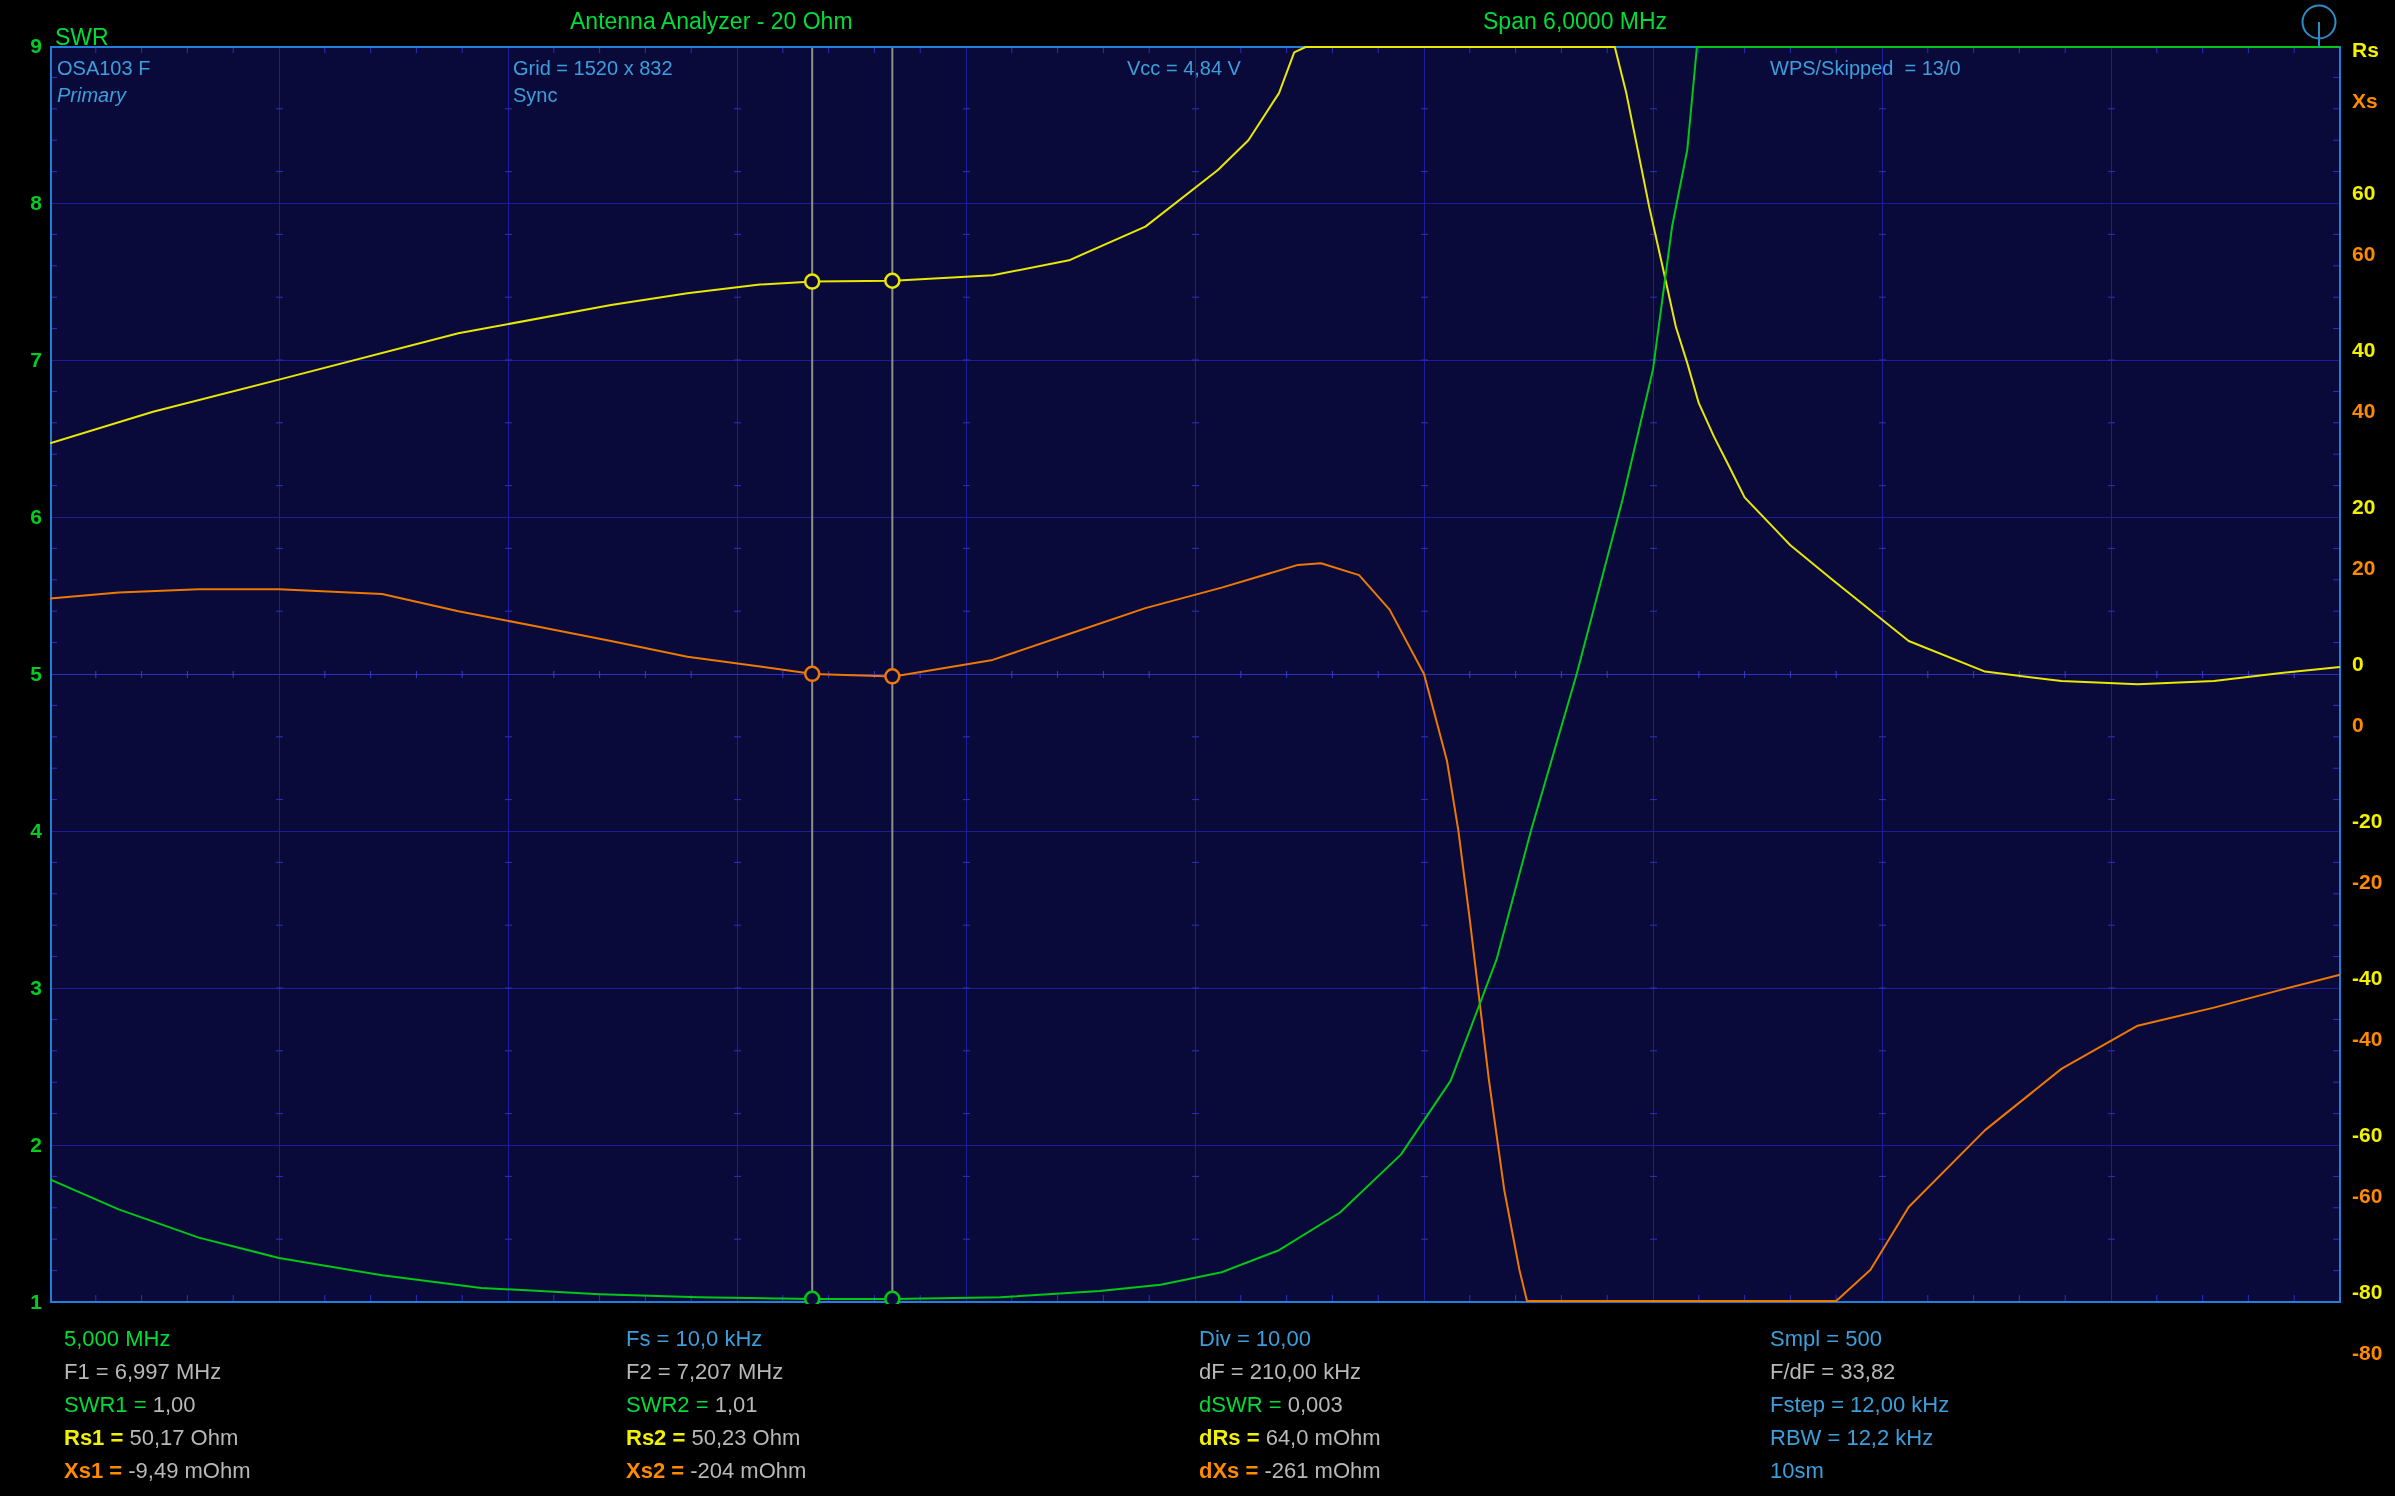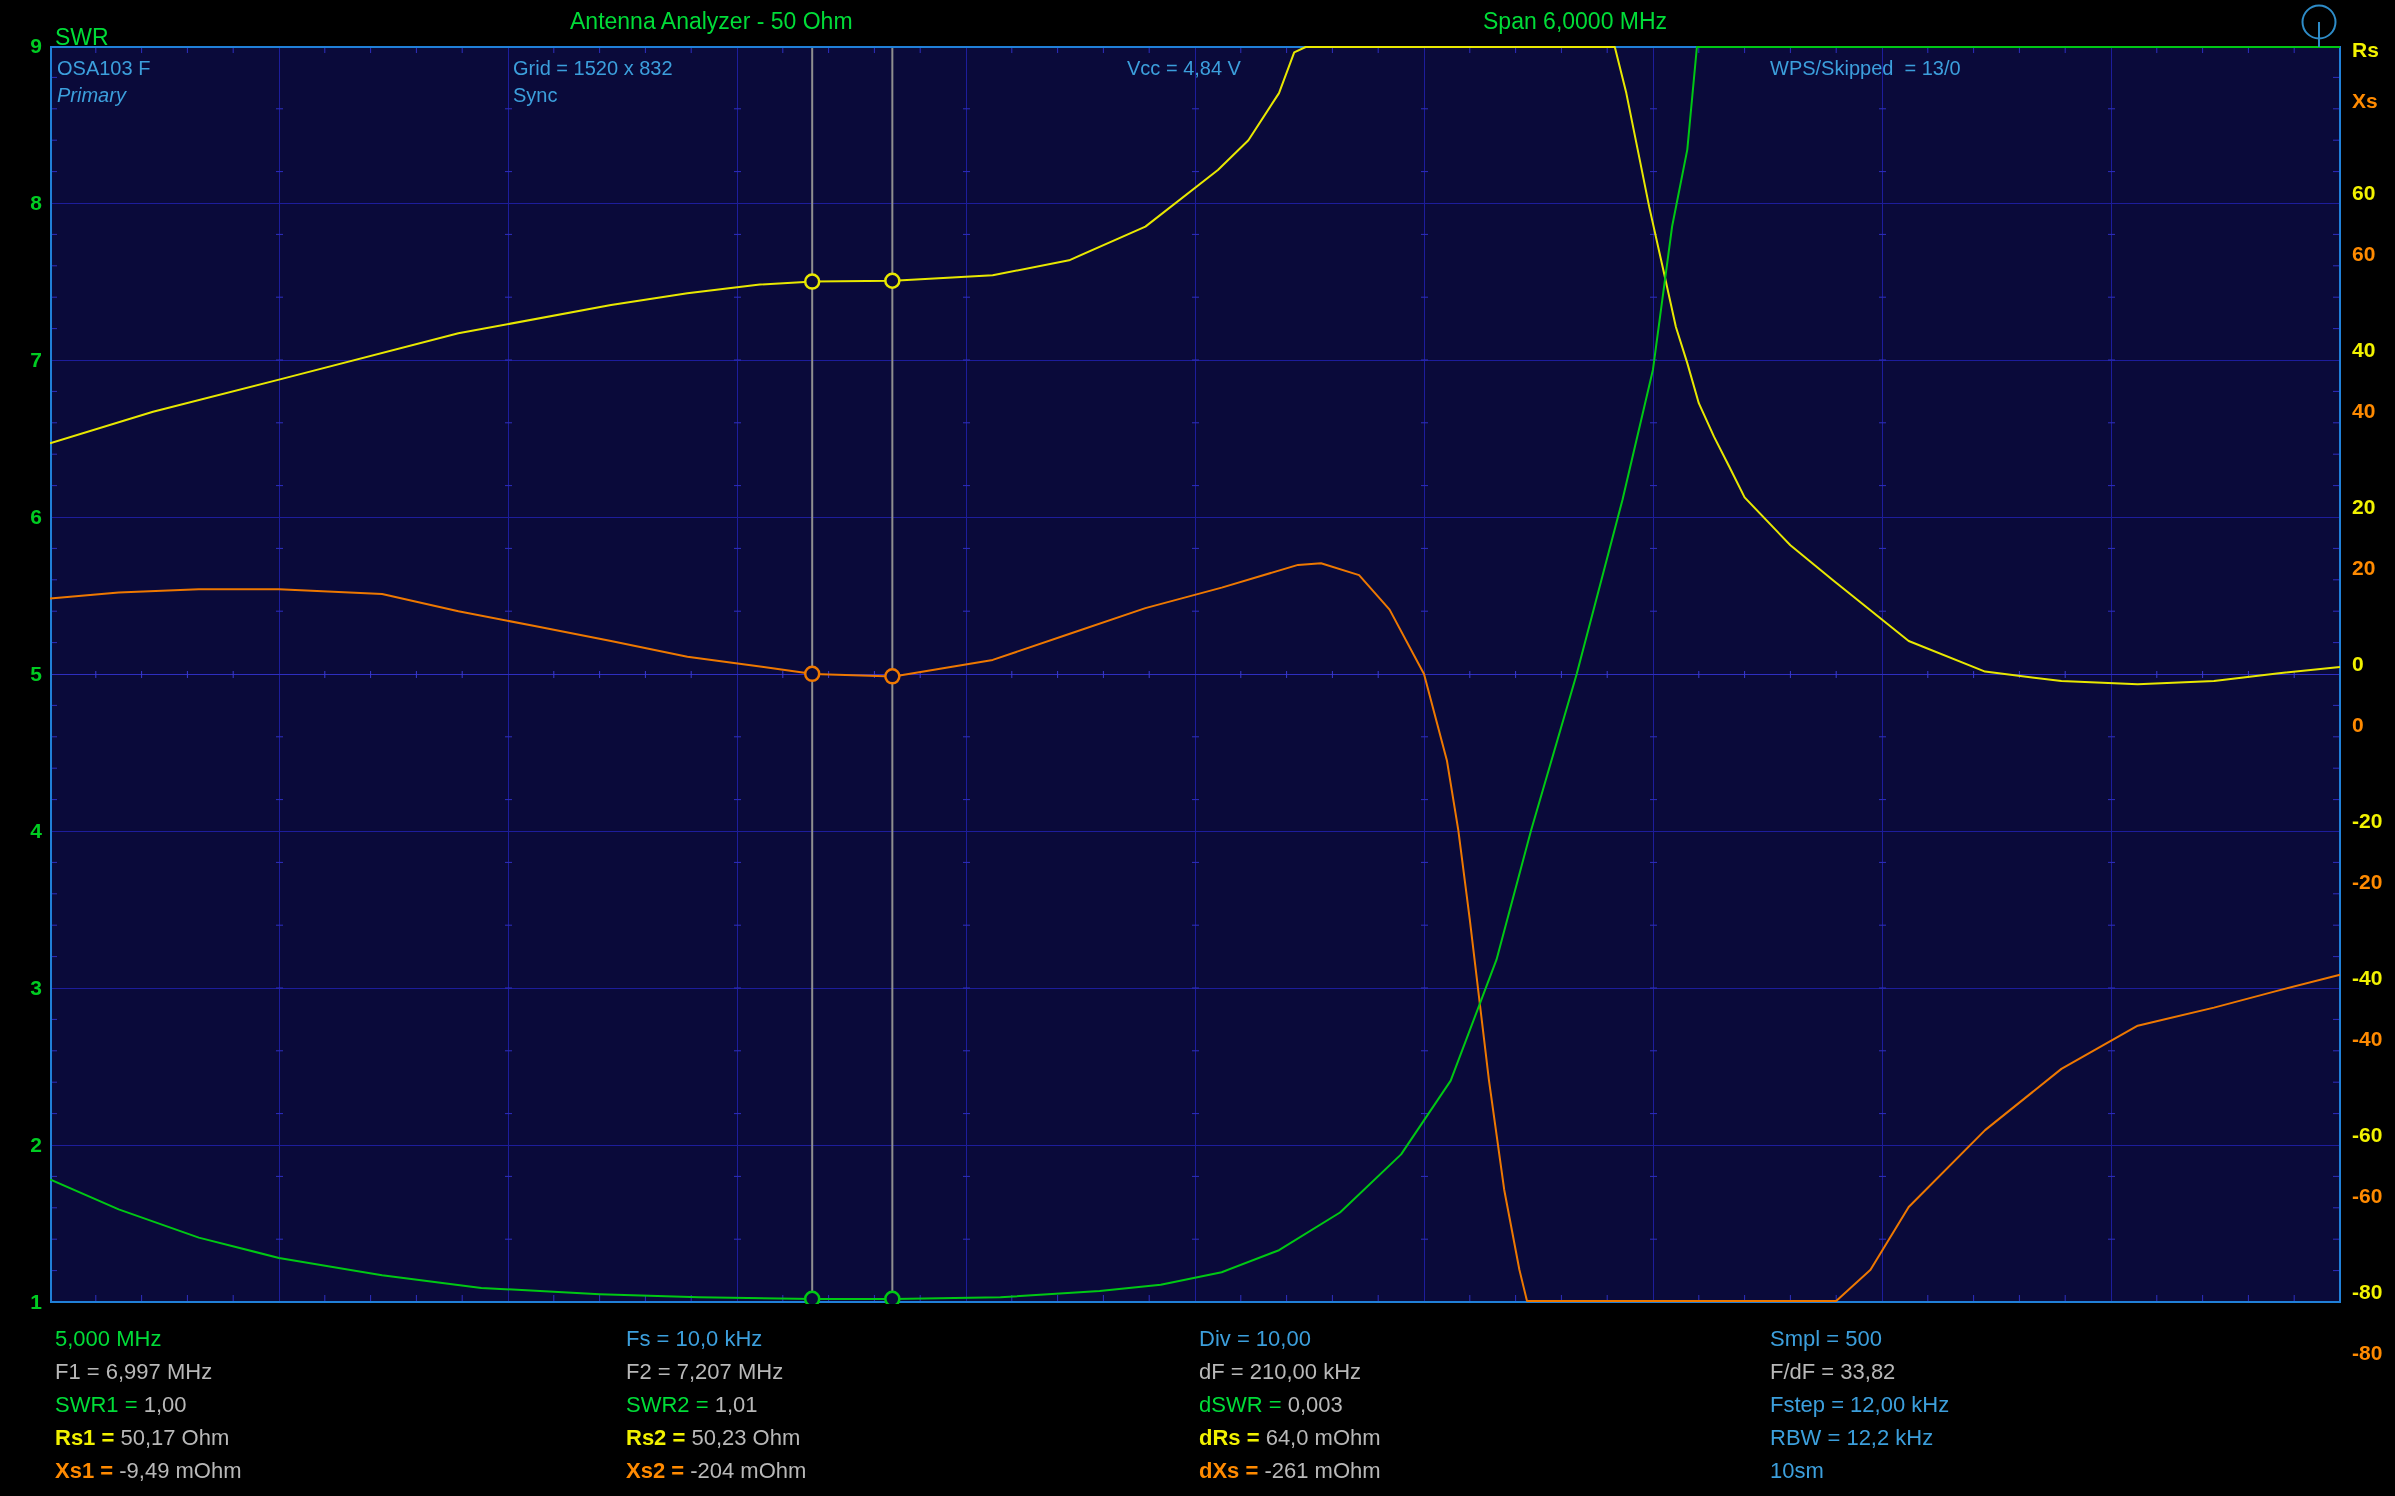--- a/index.html
+++ b/index.html
@@ -19,21 +19,21 @@
   .srow{height:33px;line-height:33px;font-size:22px;white-space:pre;}
   .scol{position:absolute;top:1322px;z-index:2;}
   .bold{font-weight:700;}
 </style>
 </head>
 <body>
 
 <div class="screen">
 
   <div class="txt hdr" style="left:55px;top:24px;">SWR</div>
-  <div class="txt hdr" style="left:570px;top:8px;">Antenna Analyzer - 50 Ohm</div>
+  <div class="txt hdr" style="left:570px;top:8px;">Antenna Analyzer - 20 Ohm</div>
   <div class="txt hdr" style="left:1483px;top:8px;">Span 6,0000 MHz</div>
 
   <svg id="chart-svg" width="2395" height="1496">
       <rect x="50" y="46" width="2291" height="1257" fill="#0a0a3a"></rect>
       <line x1="279" y1="46" x2="279" y2="1302" stroke="#1d1d9b" stroke-width="1" shape-rendering="crispEdges"></line>
       <line x1="508" y1="46" x2="508" y2="1302" stroke="#1d1d9b" stroke-width="1" shape-rendering="crispEdges"></line>
       <line x1="737" y1="46" x2="737" y2="1302" stroke="#1d1d9b" stroke-width="1" shape-rendering="crispEdges"></line>
       <line x1="966" y1="46" x2="966" y2="1302" stroke="#1d1d9b" stroke-width="1" shape-rendering="crispEdges"></line>
       <line x1="1195" y1="46" x2="1195" y2="1302" stroke="#1d1d9b" stroke-width="1" shape-rendering="crispEdges"></line>
       <line x1="1424" y1="46" x2="1424" y2="1302" stroke="#1d1d9b" stroke-width="1" shape-rendering="crispEdges"></line>
@@ -454,21 +454,21 @@
       <div class="txt rax c-orange" style="left: 2352px; top: 832px;">-20</div>
       <div class="txt rax c-yellow" style="left: 2352px; top: 968px;">-40</div>
       <div class="txt rax c-orange" style="left: 2352px; top: 989px;">-40</div>
       <div class="txt rax c-yellow" style="left: 2352px; top: 1125px;">-60</div>
       <div class="txt rax c-orange" style="left: 2352px; top: 1146px;">-60</div>
       <div class="txt rax c-yellow" style="left: 2352px; top: 1282px;">-80</div>
       <div class="txt rax c-orange" style="left: 2352px; top: 1303px;">-80</div>
     </div>
 
   <div id="status">
-      <div class="scol" style="left: 55px;">
+      <div class="scol" style="left: 64px;">
         <div class="srow"><span class="c-green">5,000 MHz</span></div>
         <div class="srow"><span class="c-gray">F1 = 6,997 MHz</span></div>
         <div class="srow"><span class="c-green">SWR1 = </span><span class="c-gray">1,00</span></div>
         <div class="srow"><span class="c-yellow bold">Rs1 = </span><span class="c-gray">50,17 Ohm</span></div>
         <div class="srow"><span class="c-orange bold">Xs1 = </span><span class="c-gray">-9,49 mOhm</span></div>
       </div>
       <div class="scol" style="left: 626px;">
         <div class="srow"><span class="c-blue">Fs = 10,0 kHz</span></div>
         <div class="srow"><span class="c-gray">F2 = 7,207 MHz</span></div>
         <div class="srow"><span class="c-green">SWR2 = </span><span class="c-gray">1,01</span></div>

